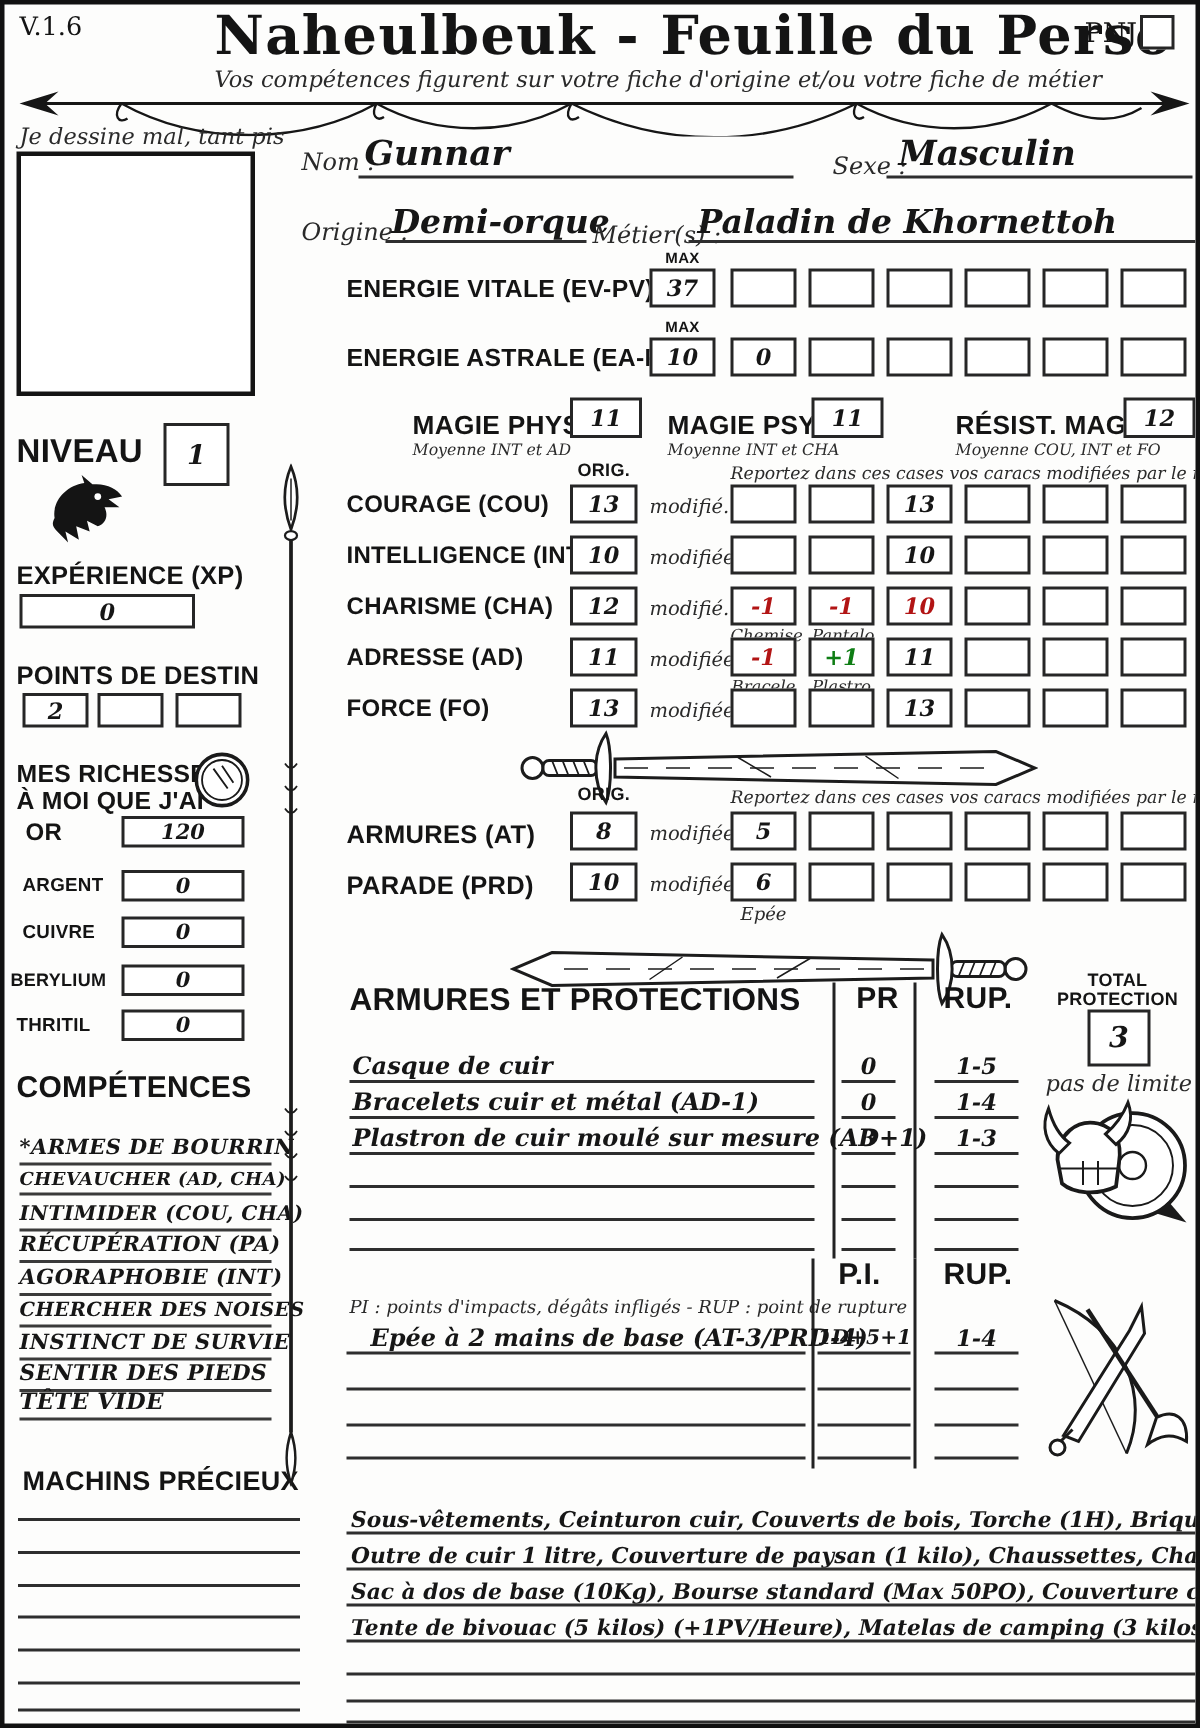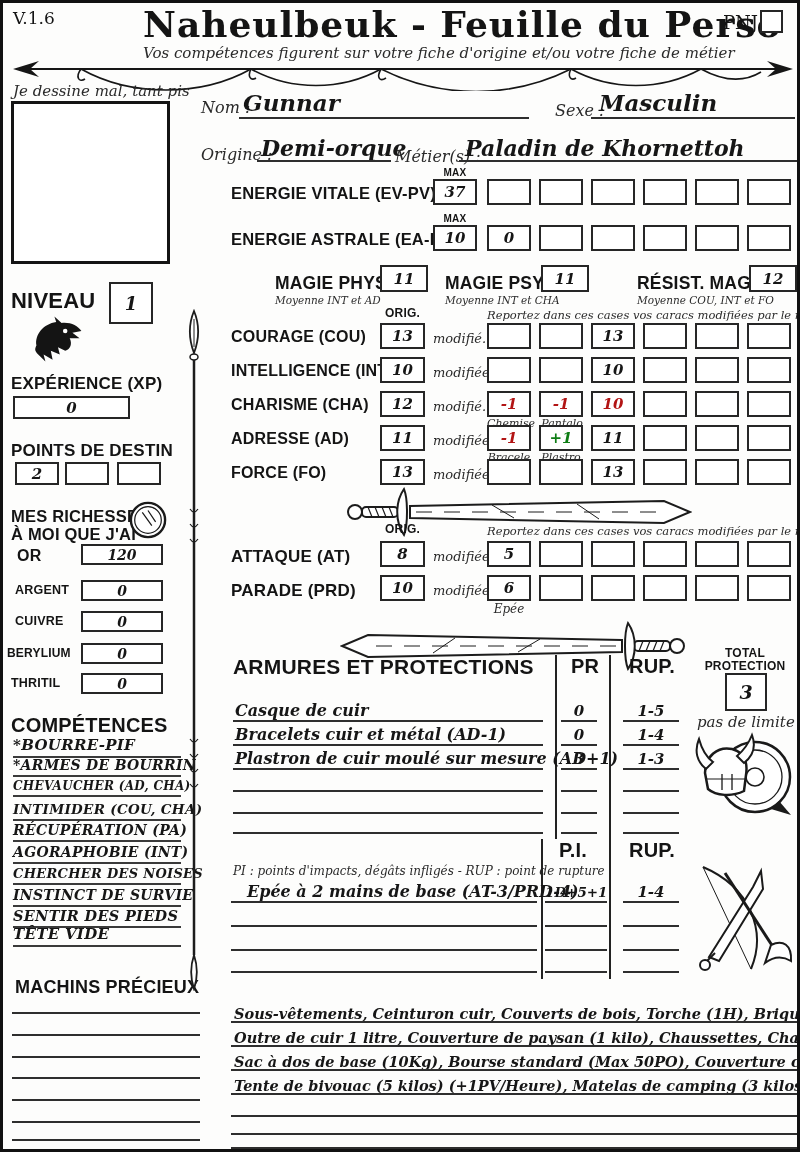--- a/index.html
+++ b/index.html
@@ -102,21 +102,20 @@
   <div class="hd" style="left:4px;top:643px;font-size:12px">BERYLIUM</div>
   <div class="bx" style="left:78px;top:640px;width:82px;height:21px">
       <span class="hand" style="font-size:14px">0</span>
     </div>
   <div class="hd" style="left:8px;top:673px;font-size:12.5px">THRITIL</div>
   <div class="bx" style="left:78px;top:670px;width:82px;height:21px">
       <span class="hand" style="font-size:14px">0</span>
     </div>
 
   <div class="hd" style="left:8px;top:711px;font-size:20px">COMPÉTENCES</div>
-  <div class="comp" style="top:733px;font-size:15px">*BOURRE-PIF</div>
   <div class="comp" style="top:754px;font-size:14px">*ARMES DE BOURRIN</div>
   <div class="comp" style="top:776px;font-size:12px">CHEVAUCHER (AD, CHA)</div>
   <div class="comp" style="top:798px;font-size:13.5px">INTIMIDER (COU, CHA)</div>
   <div class="comp" style="top:819px;font-size:14px">RÉCUPÉRATION (PA)</div>
   <div class="comp" style="top:841px;font-size:14px">AGORAPHOBIE (INT)</div>
   <div class="comp" style="top:863px;font-size:13px">CHERCHER DES NOISES</div>
   <div class="comp" style="top:884px;font-size:14px">INSTINCT DE SURVIE</div>
   <div class="comp" style="top:904px;font-size:14.5px">SENTIR DES PIEDS</div>
   <div class="comp" style="top:922px;font-size:15px">TÊTE VIDE</div>
 
@@ -366,21 +365,21 @@
       <path d="M62,4 C53,17 53,37 62,50 C66,40 66,14 62,4 Z" stroke-width="2"></path>
       <path d="M68,21 L322,16 L348,27 L322,38 L68,33 Z" stroke-width="2"></path>
       <path d="M74,27 H320" stroke-width="1" stroke-dasharray="16 12" fill="none"></path>
       <path d="M150,20 l22,13 M235,19 l22,15" stroke-width="1" fill="none"></path>
     </g>
   </svg>
 
   <div class="hd" style="left:377px;top:519px;width:45px;text-align:center;font-size:12px">ORIG.</div>
   <div class="cal" style="left:484px;top:521px;font-size:11.5px">Reportez dans ces cases vos caracs modifiées par le matériel</div>
 
-  <div class="hd" style="left:228px;top:544px;font-size:17px">ATTAQUE (AT)</div>
+  <div class="hd" style="left:228px;top:544px;font-size:17px">ARMURES (AT)</div>
   <div class="bx" style="left:377px;top:538px;width:45px;height:26px">
       <span class="hand hv">8</span>
     </div>
   <div class="cal" style="left:430px;top:546px;font-size:13px">modifiée...</div>
   <div class="r" style="left:484px;top:538px">
     <div class="b">
         <span class="hand hv">5</span>
       </div>
     <div class="b">
         <span class="hand hv"></span>

